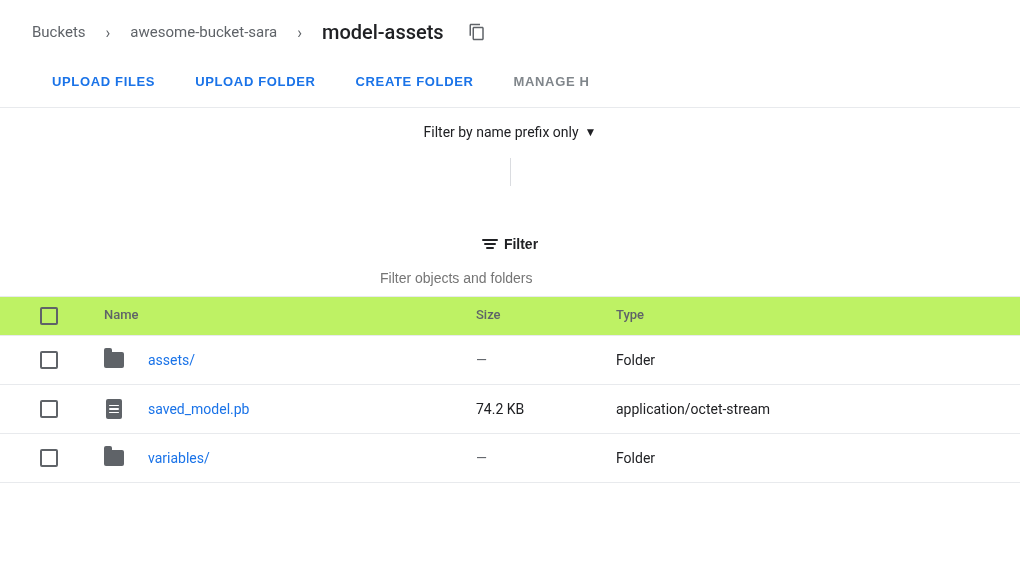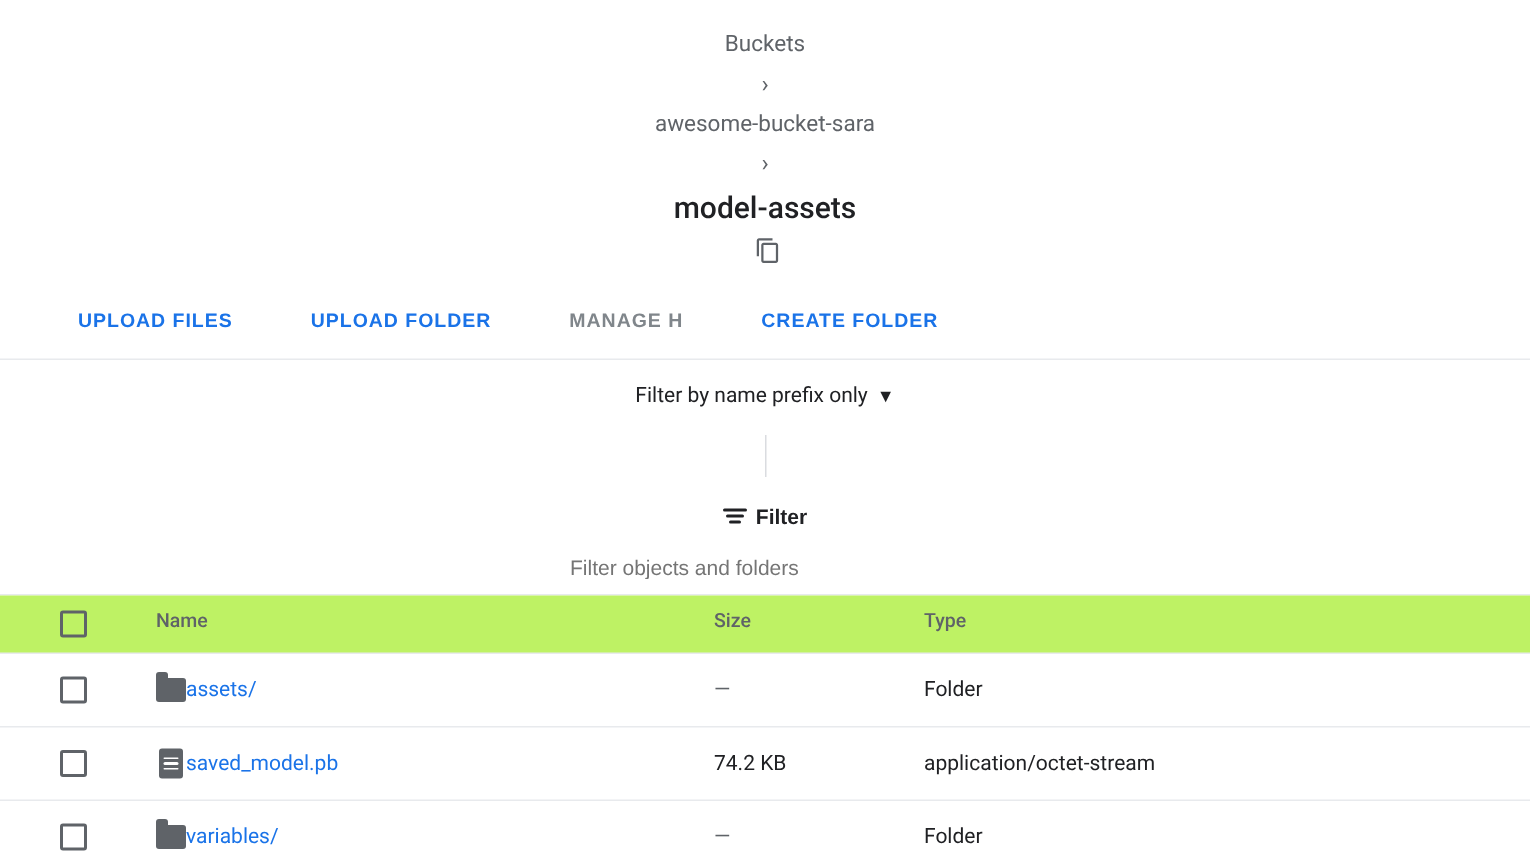--- a/index.html
+++ b/index.html
@@ -11,24 +11,23 @@
       width: 1020px;
       height: 570px;
       overflow: hidden;
     }
 
     
     .breadcrumb-bar {
       display: flex;
       align-items: center;
       padding: 20px 32px 12px 32px;
-      gap: 8px;
+      gap: 20px;
       font-size: 15px;
       color: #5f6368;
-      flex-direction: column;
     }
     .breadcrumb-link {
       color: #5f6368;
       cursor: pointer;
       text-decoration: none;
     }
     .breadcrumb-separator {
       color: #5f6368;
       font-size: 16px;
     }
@@ -48,21 +47,21 @@
     .copy-icon svg {
       width: 18px;
       height: 18px;
     }
 
     
     .action-toolbar {
       display: flex;
       align-items: center;
       padding: 8px 32px;
-      gap: 12px;
+      gap: 0;
       border-bottom: 1px solid #e8eaed;
     }
     .action-btn {
       font-size: 13px;
       font-weight: 600;
       letter-spacing: 0.05em;
       padding: 10px 20px;
       cursor: pointer;
       border: none;
       background: none;
@@ -108,20 +107,21 @@
       align-items: center;
       gap: 6px;
       cursor: pointer;
       font-size: 14px;
       font-weight: 600;
       color: #202124;
       padding: 6px 8px;
       border-radius: 4px;
       border: none;
       background: none;
+      margin-top: 32px;
     }
     .filter-icon {
       display: flex;
       flex-direction: column;
       gap: 2px;
       width: 16px;
     }
     .filter-icon span {
       display: block;
       height: 2px;
@@ -164,21 +164,21 @@
       border-bottom: 1px solid #e8eaed;
       padding: 0 32px;
       align-items: center;
     }
     .table-cell {
       padding: 14px 8px;
       font-size: 14px;
       color: #202124;
       display: flex;
       align-items: center;
-      gap: 0;
+      gap: 24px;
     }
     .table-cell.name-cell {
       color: #1a73e8;
       cursor: pointer;
       font-weight: 400;
     }
     .table-cell.muted {
       color: #5f6368;
     }
 
@@ -250,22 +250,22 @@
   <span class="copy-icon" title="Copy path">
     <svg viewBox="0 0 24 24" fill="currentColor">
       <path d="M16 1H4c-1.1 0-2 .9-2 2v14h2V3h12V1zm3 4H8c-1.1 0-2 .9-2 2v14c0 1.1.9 2 2 2h11c1.1 0 2-.9 2-2V7c0-1.1-.9-2-2-2zm0 16H8V7h11v14z"></path>
     </svg>
   </span>
 </div>
 
 <div class="action-toolbar">
   <button class="action-btn">UPLOAD FILES</button>
   <button class="action-btn">UPLOAD FOLDER</button>
+  <button class="action-btn">CREATE FOLDER</button>
   <button class="action-btn muted">MANAGE H</button>
-  <button class="action-btn">CREATE FOLDER</button>
 </div>
 
 <div class="filter-bar">
   <div class="filter-prefix-selector">
     <span>Filter by name prefix only</span>
     <span class="chevron-down">▼</span>
   </div>
   <div class="filter-divider"></div>
   <button class="filter-btn">
     <span class="filter-icon">

